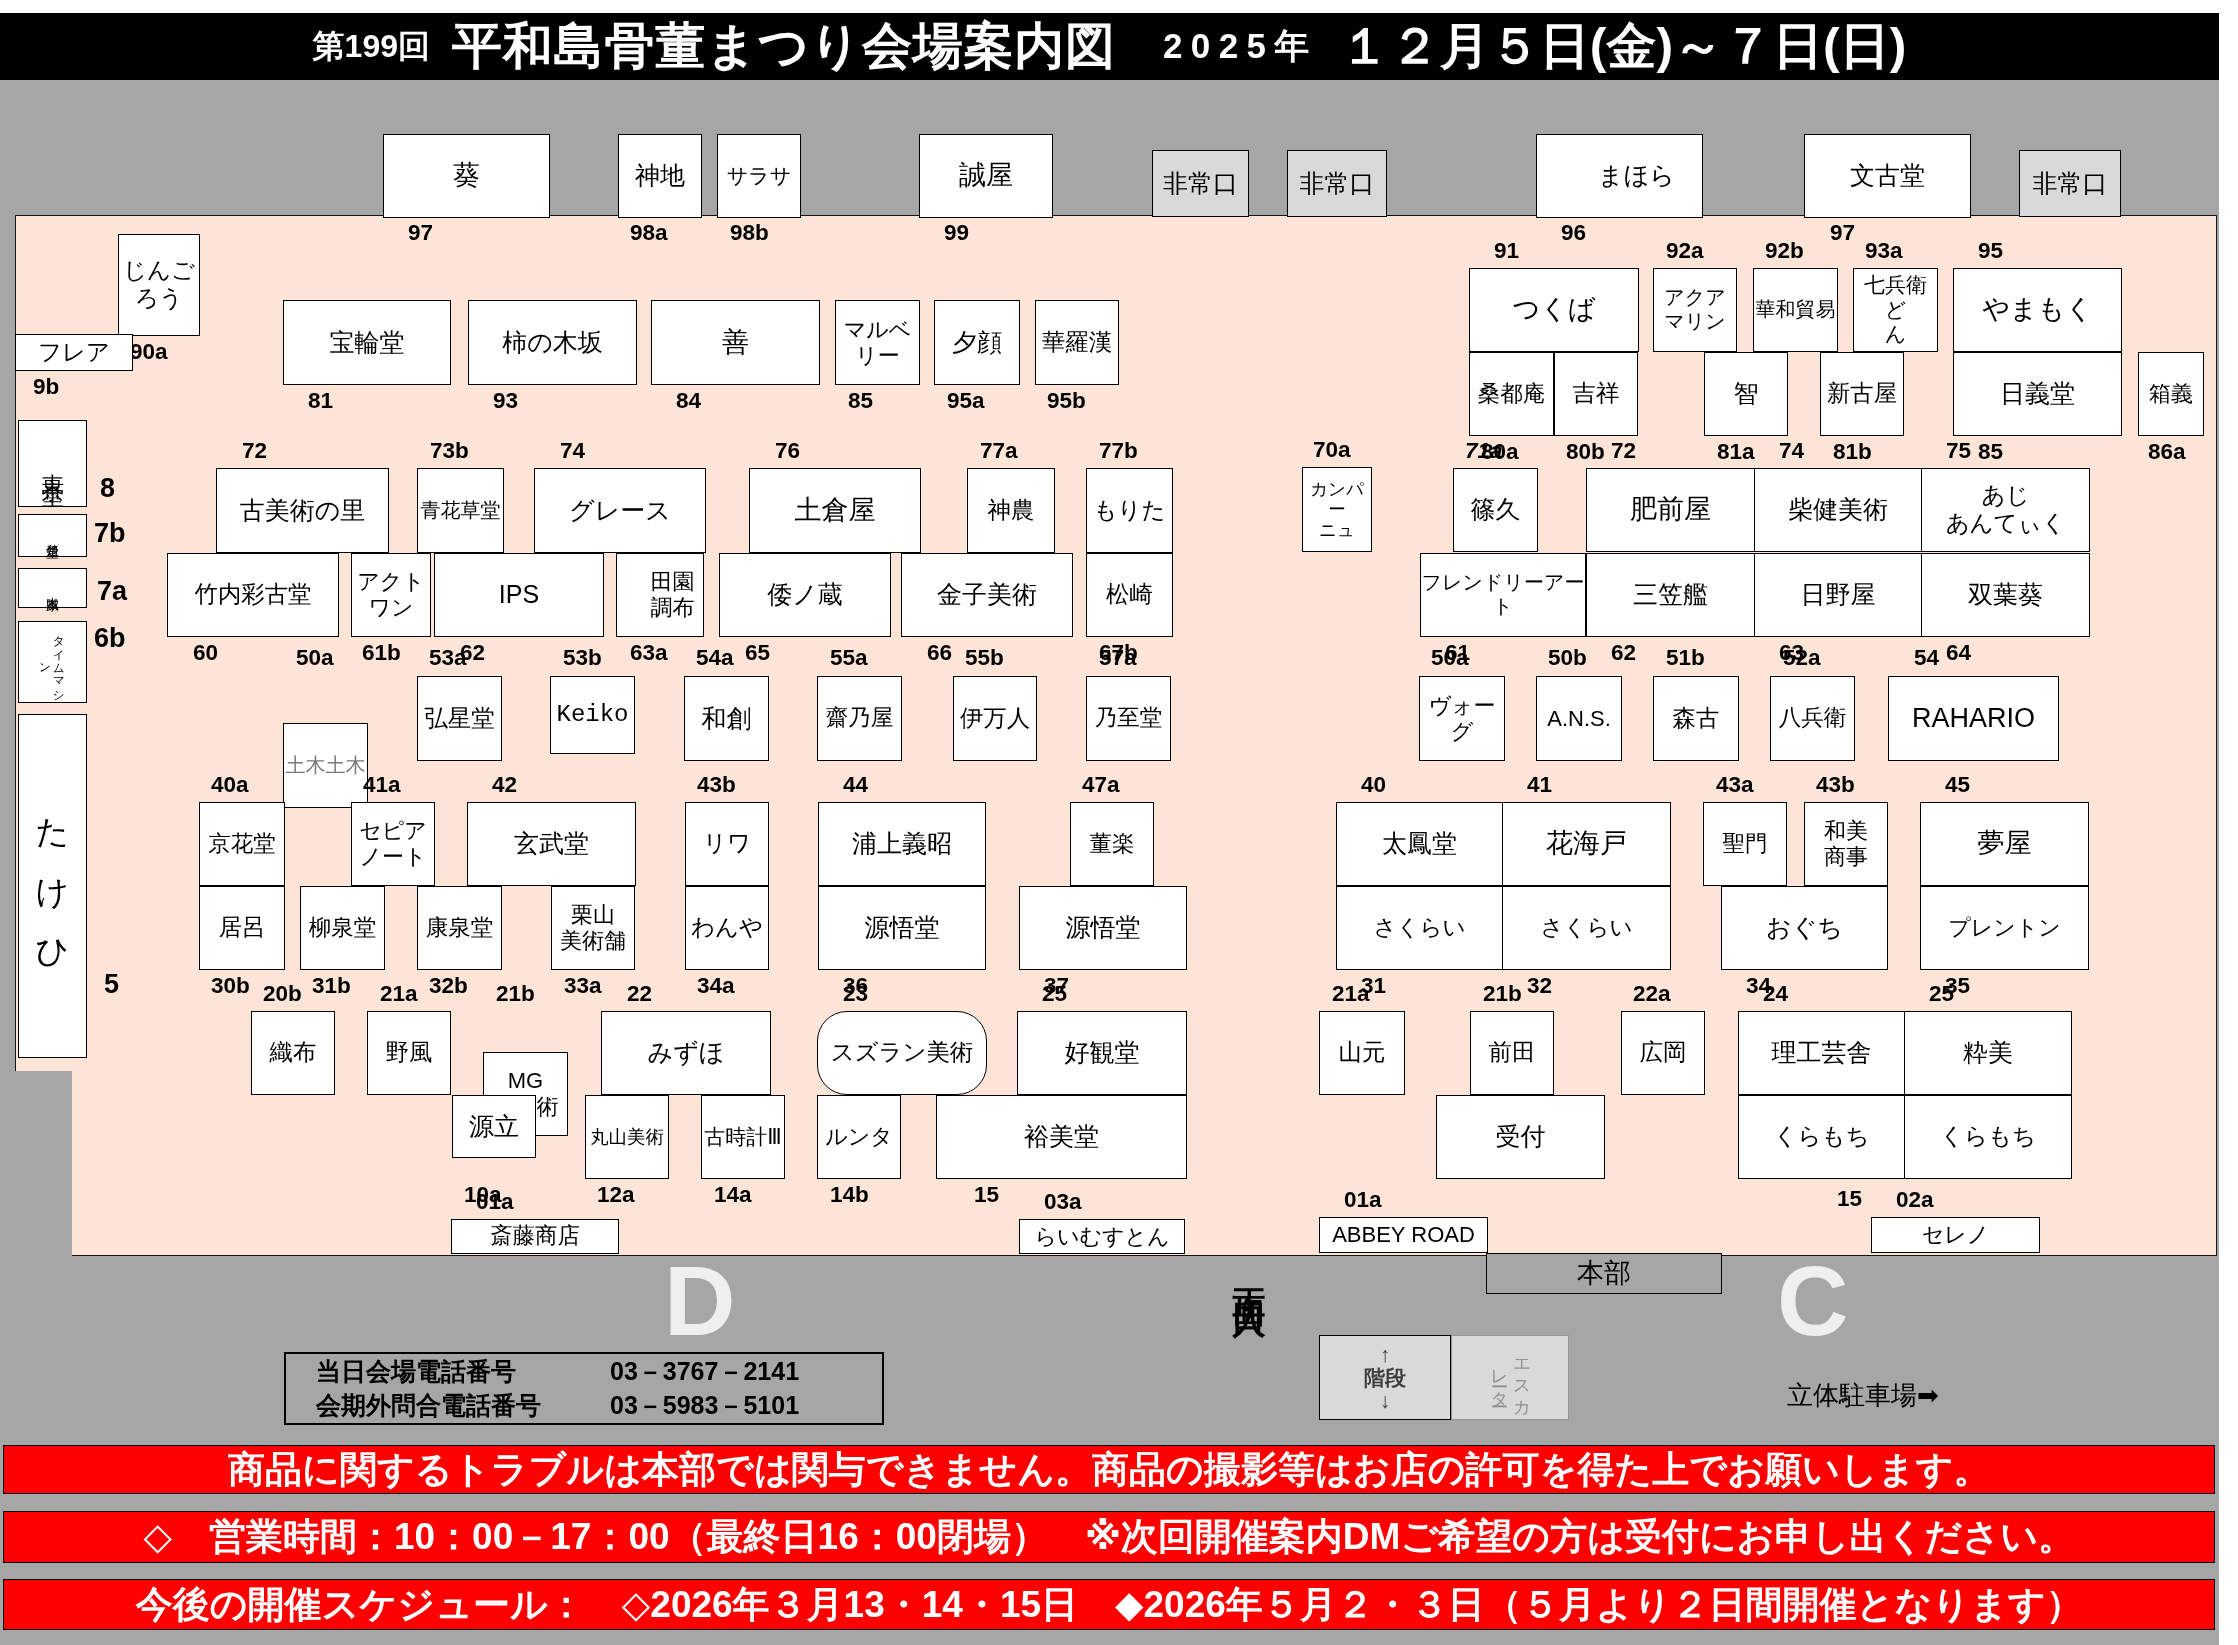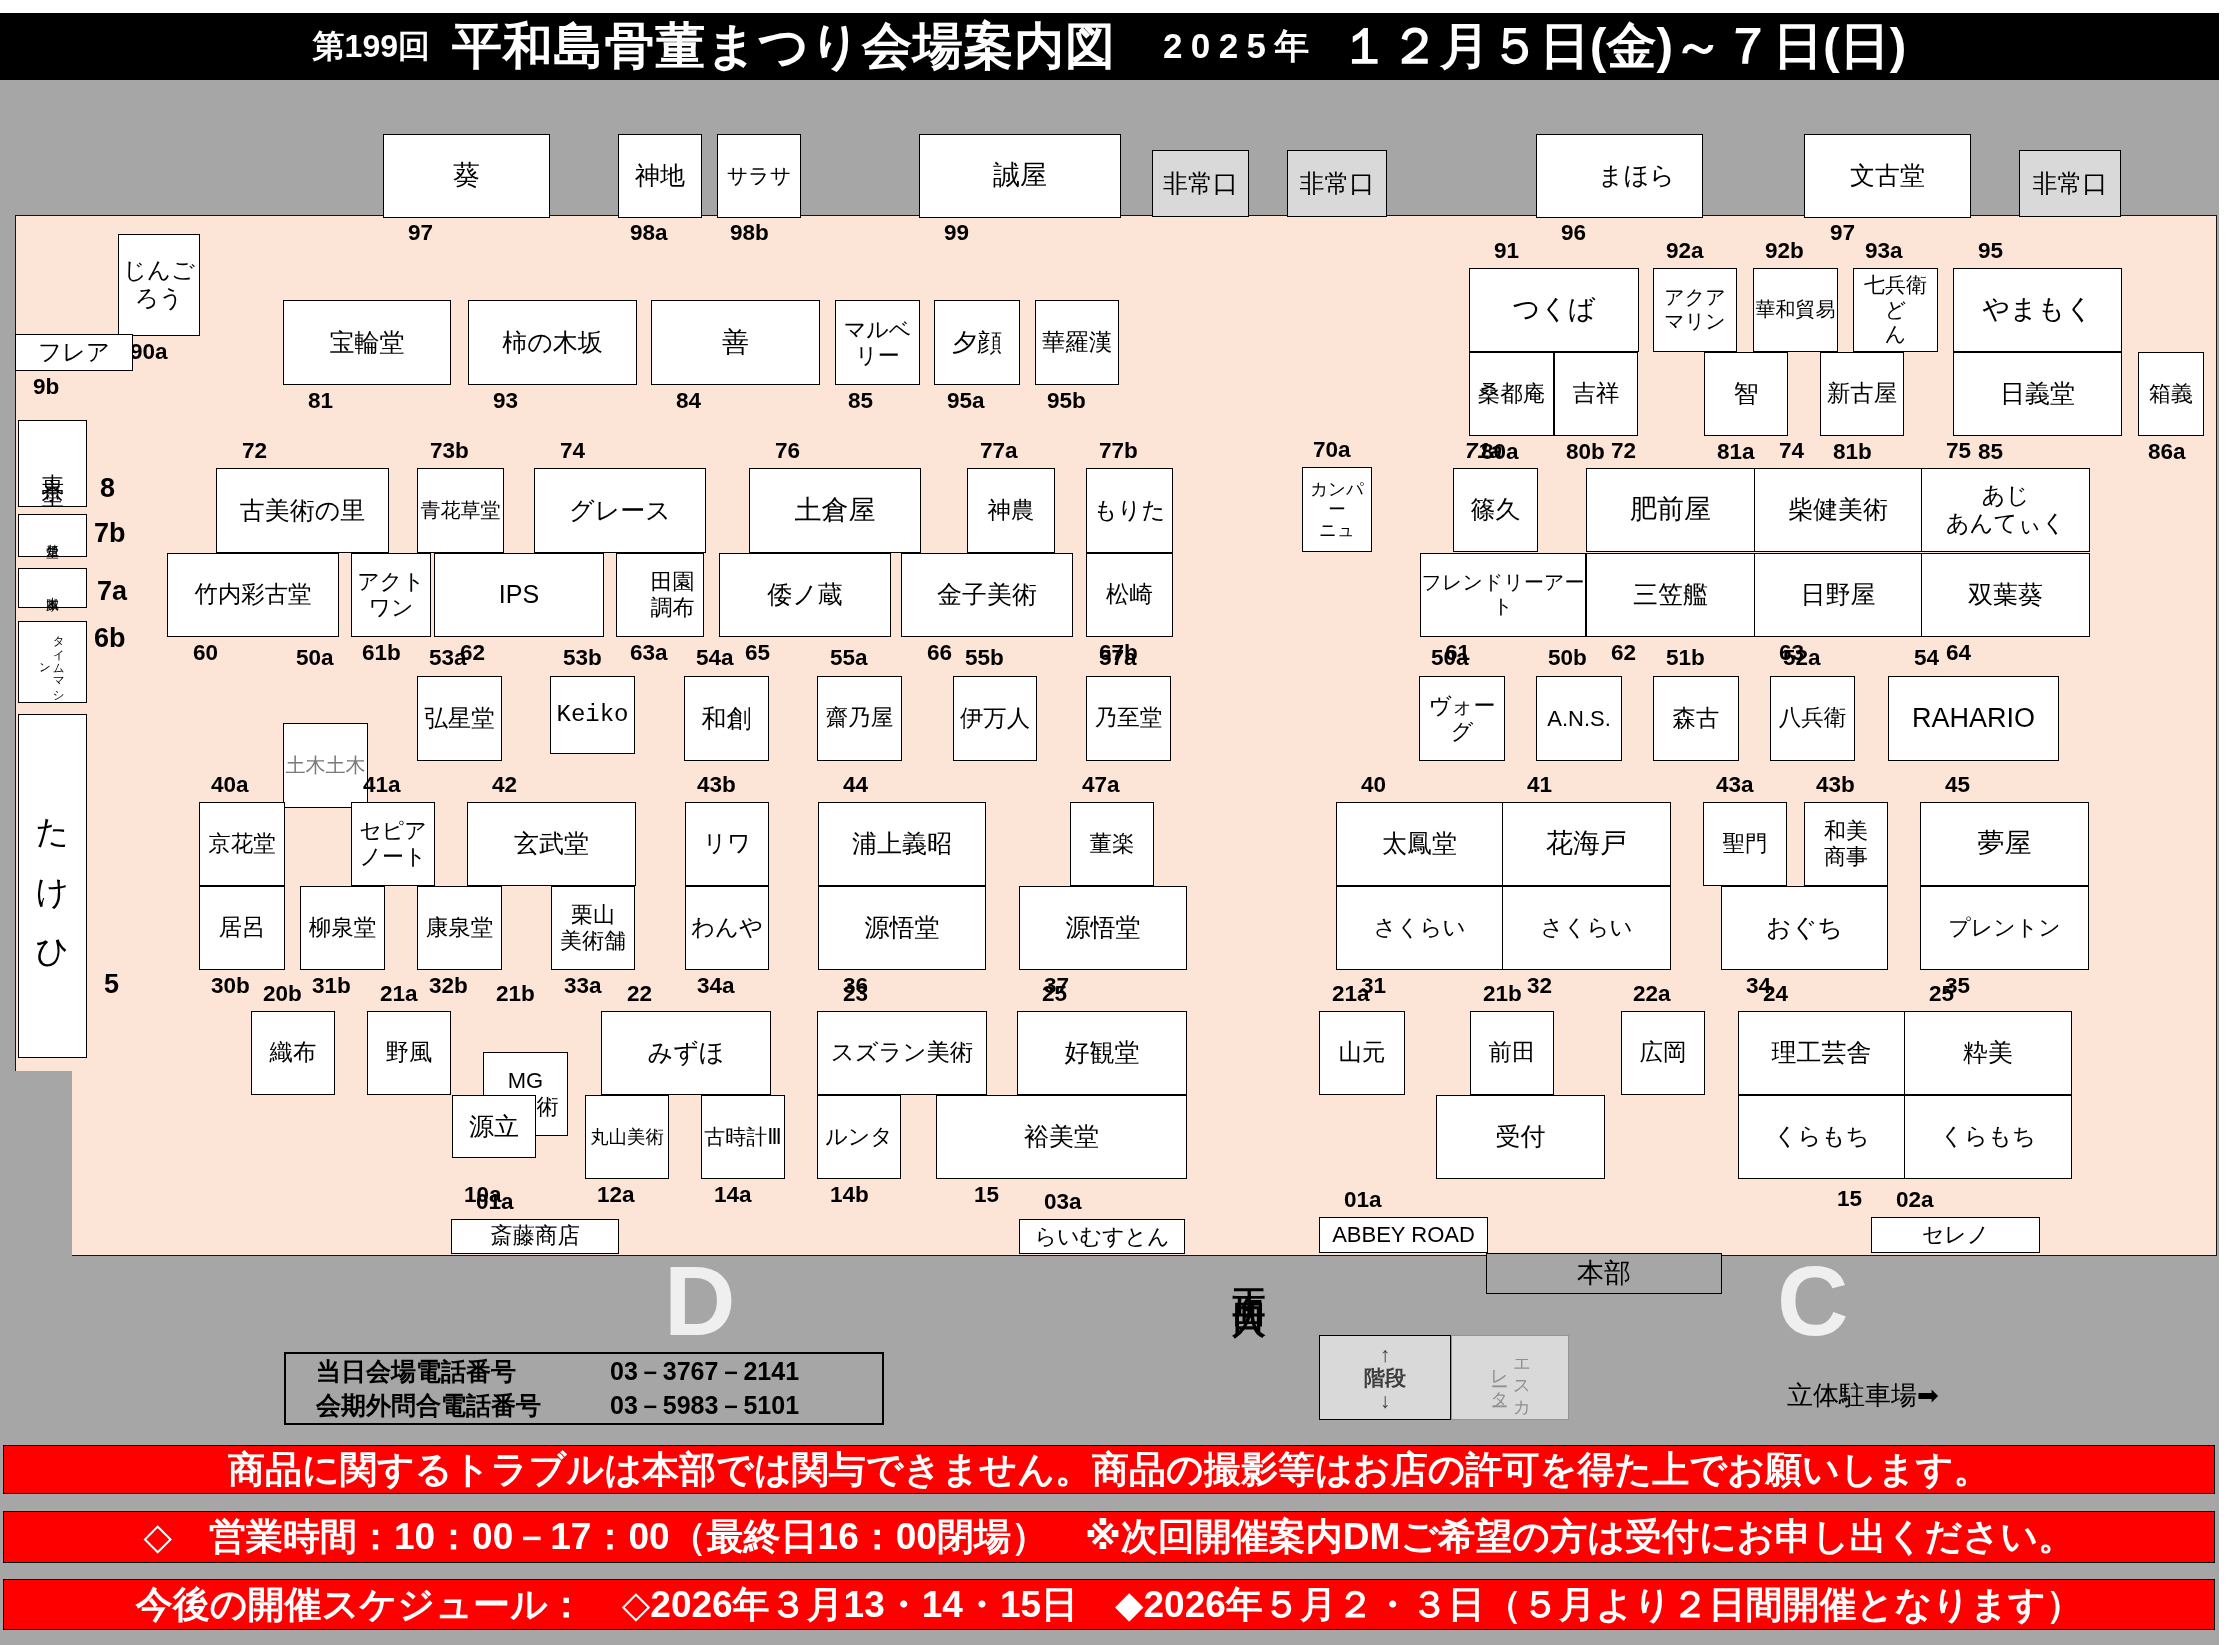--- a/index.html
+++ b/index.html
@@ -69,21 +69,21 @@
       </div>
       <div class="bnum" style="left: 408px; top: 220px;">97</div>
       <div class="booth" style="left: 618px; top: 134px; width: 84px; height: 84px; font-size: 25px;">
         <span>神地</span>
       </div>
       <div class="bnum" style="left: 630px; top: 220px;">98a</div>
       <div class="booth" style="left: 717px; top: 134px; width: 84px; height: 84px; font-size: 21px;">
         <span>サラサ</span>
       </div>
       <div class="bnum" style="left: 730px; top: 220px;">98b</div>
-      <div class="booth" style="left: 919px; top: 134px; width: 202px; height: 84px; font-size: 27px;">
+      <div class="booth" style="left: 919px; top: 134px; width: 134px; height: 84px; font-size: 27px;">
         <span>誠屋</span>
       </div>
       <div class="bnum" style="left: 944px; top: 220px;">99</div>
       <div class="booth exit" style="left: 1152px; top: 150px; width: 97px; height: 67px; font-size: 25px;">
         <span>非常口</span>
       </div>
       <div class="booth exit" style="left: 1287px; top: 150px; width: 100px; height: 67px; font-size: 25px;">
         <span>非常口</span>
       </div>
       <div class="booth" style="left: 1536px; top: 134px; width: 167px; height: 84px; font-size: 25px; padding-left: 34px;">
@@ -418,21 +418,21 @@
       <div class="bnum" style="left: 380px; top: 981px;">21a</div>
       <div class="booth" style="left: 483px; top: 1052px; width: 85px; height: 84px; font-size: 22px;">
         <span>MG
 古美術</span>
       </div>
       <div class="bnum" style="left: 496px; top: 981px;">21b</div>
       <div class="booth" style="left: 601px; top: 1011px; width: 170px; height: 84px; font-size: 25px;">
         <span>みずほ</span>
       </div>
       <div class="bnum" style="left: 627px; top: 981px;">22</div>
-      <div class="booth" style="left: 817px; top: 1011px; width: 170px; height: 84px; font-size: 23.4px;">
+      <div class="booth" style="left: 817px; top: 1011px; width: 170px; height: 84px; font-size: 23.4px; border-radius: 30px;">
         <span>スズラン美術</span>
       </div>
       <div class="bnum" style="left: 843px; top: 981px;">23</div>
       <div class="booth" style="left: 1017px; top: 1011px; width: 170px; height: 84px; font-size: 25px;">
         <span>好観堂</span>
       </div>
       <div class="bnum" style="left: 1042px; top: 981px;">25</div>
       <div class="booth" style="left: 452px; top: 1095px; width: 84px; height: 63px; font-size: 25px;">
         <span>源立</span>
       </div>

